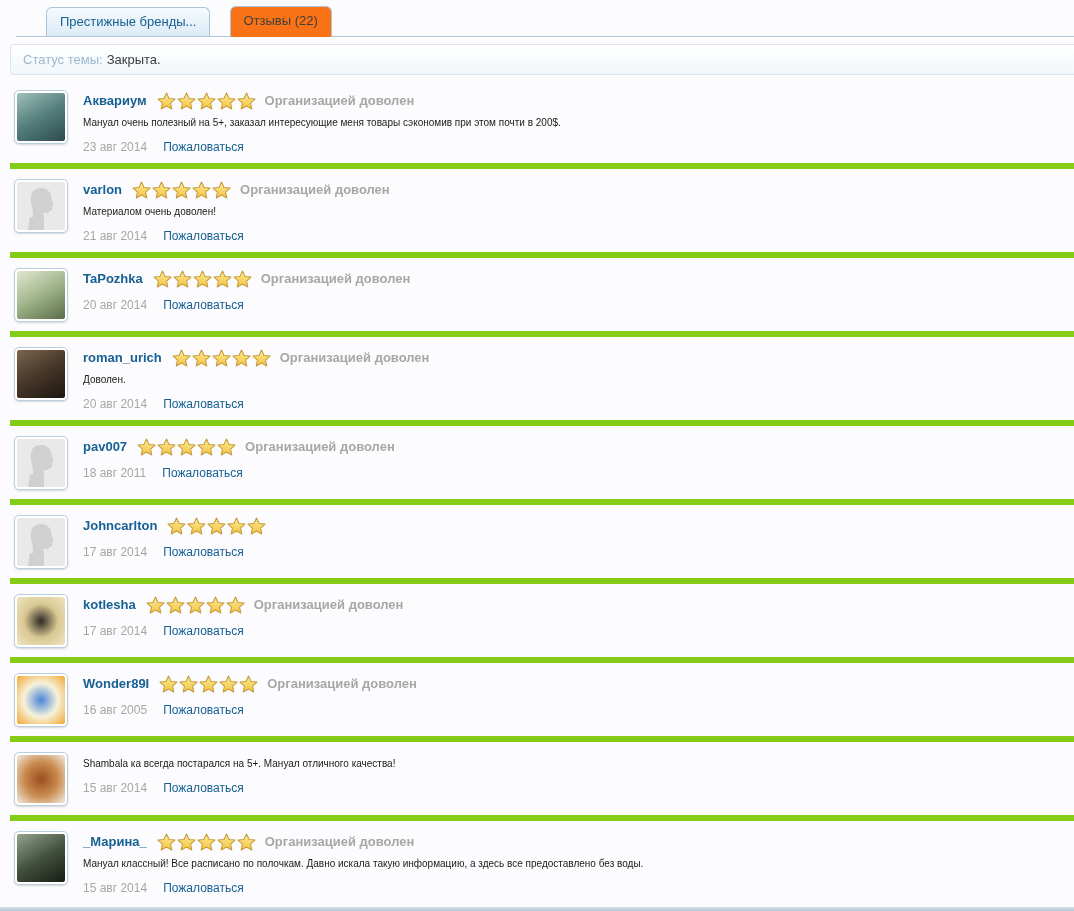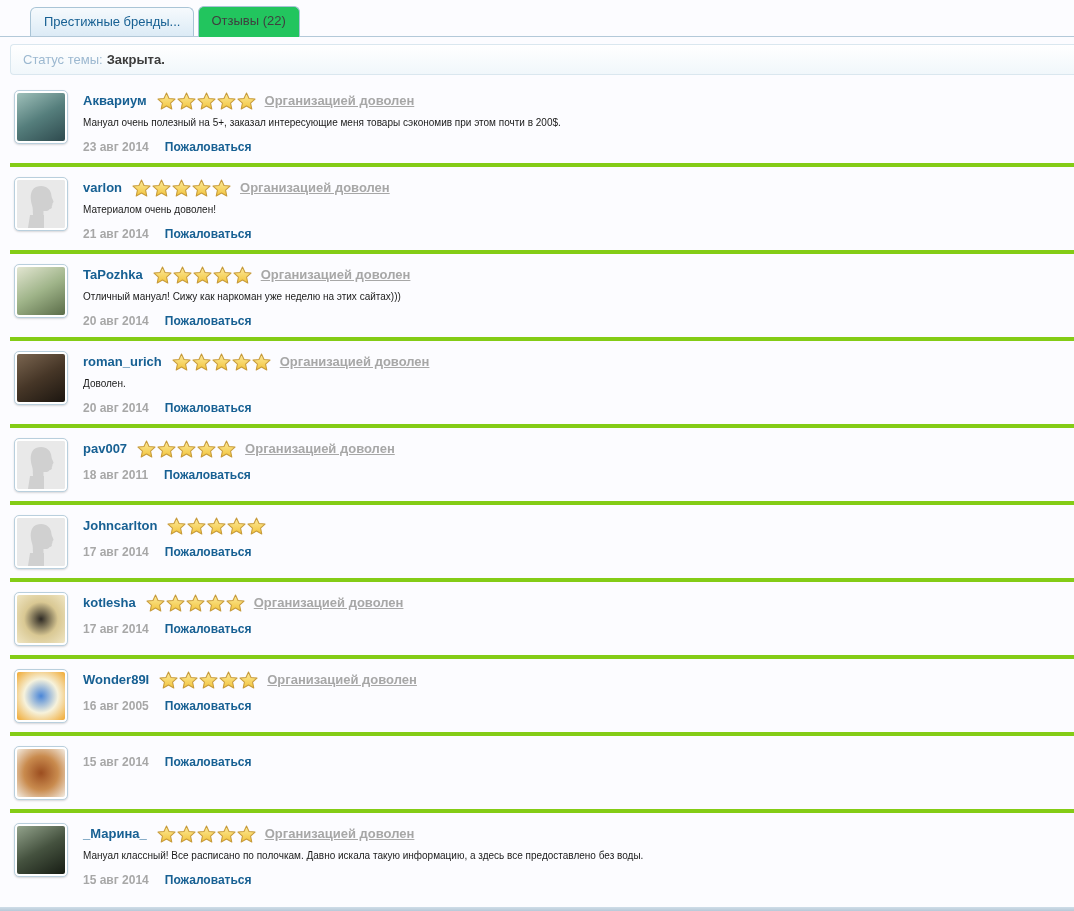--- a/index.html
+++ b/index.html
@@ -6,52 +6,52 @@
   body{
     width:1074px;height:911px;overflow:hidden;
     background:#fcfcff;
     font-family:"Liberation Sans",sans-serif;
     position:relative;
   }
   
   .tab-bar{
     padding:6px 0 0 30px;
     border-bottom:1px solid #b3c9d9;
-    display:flex;align-items:flex-end;gap:4px;
+    display:flex;align-items:flex-end;gap:20px;margin-left:16px;
   }
   .tab{
     font-size:13px;line-height:16px;
     padding:6px 13px 6px;
     border:1px solid #a9c4d6;border-bottom:none;
     border-radius:6px 6px 0 0;
     cursor:pointer;white-space:nowrap;
   }
   .tab.inactive{
     background:linear-gradient(#f6fafd,#dcebf6);
     color:#176093;
   }
   .tab.active{
-    background:#22c55e;color:#3f3f3f;
+    background:#f97316;color:#3f3f3f;
     position:relative;margin-bottom:-1px;padding-bottom:8px;z-index:2;padding-left:12px;
   }
   
   .status-bar{
     margin:7px 0 5px 10px;
     border:1px solid #dae7ef;border-right:none;
     border-radius:4px 0 0 4px;
     background:linear-gradient(#ffffff,#f1f7fb);
     padding:7px 12px;font-size:13px;
   }
   .status-label{color:#9cb8d0;}
-  .status-value{color:#3c3c3c;font-weight:bold;margin-left:4px;}
+  .status-value{color:#3c3c3c;font-weight:normal;margin-left:4px;}
   
   .review-row{
     margin-left:10px;
     padding:10px 8px 9px 4px;
-    border-bottom:4px solid #84cc16;
+    border-bottom:6px solid #84cc16;
     display:flex;align-items:flex-start;
   }
   .review-row:last-child{border-bottom:none;}
   .avatar-box{
     flex:0 0 auto;
     width:48px;height:48px;padding:2px;
     background:#fff;border:1px solid #b9cfdd;border-radius:5px;
     box-shadow:0 1px 2px rgba(0,0,0,0.15);
     cursor:pointer;
   }
@@ -60,26 +60,26 @@
     background:#e9e9e9;
   }
   .avatar svg{display:block;}
   .review-body{margin-left:15px;flex:1;min-width:0;}
   .review-head{display:flex;align-items:center;height:21px;}
   .username{
     color:#176093;font-weight:bold;font-size:13px;text-decoration:none;cursor:pointer;
   }
   .stars{display:inline-flex;gap:1px;margin:0 9px 0 10px;}
   .star{display:block;}
-  .org-label{color:#a7a7a7;font-weight:bold;font-size:13px;text-decoration:underline;}
+  .org-label{color:#a7a7a7;font-weight:bold;font-size:13px;}
   .review-text{
     font-size:10px;color:#1a1a1a;line-height:17px;margin-top:3px;
     white-space:nowrap;overflow:hidden;
   }
-  .review-meta{margin-top:9px;font-size:12px;display:flex;gap:16px;align-items:center;font-weight:bold;}
+  .review-meta{margin-top:9px;font-size:12px;display:flex;gap:16px;align-items:center;}
   .review-date{color:#a7a7a7;}
   .report-link{color:#176093;text-decoration:none;cursor:pointer;}
   
   .bottom-strip{
     position:absolute;left:0;right:0;bottom:0;height:4px;
     background:linear-gradient(#cfdde8,#b7c9d8);
   }
 </style>
 </head>
 <body>
@@ -198,21 +198,20 @@
             </svg>
             <svg class="star" width="19" height="18" viewBox="0 0 20 19">
               <path d="M10 1 L12.7 6.8 L19 7.5 L14.3 11.7 L15.6 18 L10 14.8 L4.4 18 L5.7 11.7 L1 7.5 L7.3 6.8 Z" fill="url(#starGrad)" stroke="#c79b3b" stroke-width="1.1" stroke-linejoin="round"></path>
             </svg>
             <svg class="star" width="19" height="18" viewBox="0 0 20 19">
               <path d="M10 1 L12.7 6.8 L19 7.5 L14.3 11.7 L15.6 18 L10 14.8 L4.4 18 L5.7 11.7 L1 7.5 L7.3 6.8 Z" fill="url(#starGrad)" stroke="#c79b3b" stroke-width="1.1" stroke-linejoin="round"></path>
             </svg>
           </span>
         <span class="org-label">Организацией доволен</span>
       </div>
-      <div class="review-text">Отличный мануал! Сижу как наркоман уже неделю на этих сайтах)))</div>
       <div class="review-meta">
         <span class="review-date">20 авг 2014</span>
         <a class="report-link">Пожаловаться</a>
       </div>
 
     </div>
   </div>
 
   <div class="review-row">
     <div class="avatar-box">
@@ -395,20 +394,21 @@
       </div>
 
     </div>
   </div>
 
   <div class="review-row">
     <div class="avatar-box">
       <div class="avatar" style="background: radial-gradient(circle, rgb(156, 78, 32), rgb(201, 139, 78), rgb(243, 236, 226));"></div>
     </div>
     <div class="review-body">
+      <div class="review-text">Shambala ка всегда постарался на 5+. Мануал отличного качества!</div>
       <div class="review-meta">
         <span class="review-date">15 авг 2014</span>
         <a class="report-link">Пожаловаться</a>
       </div>
 
     </div>
   </div>
 
   <div class="review-row">
     <div class="avatar-box">

